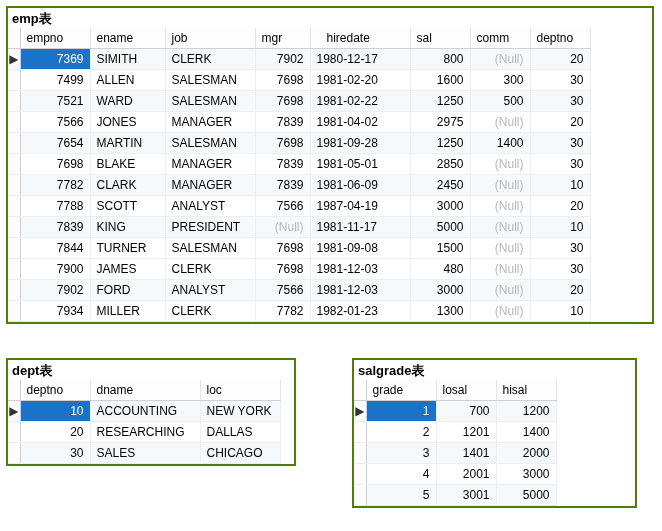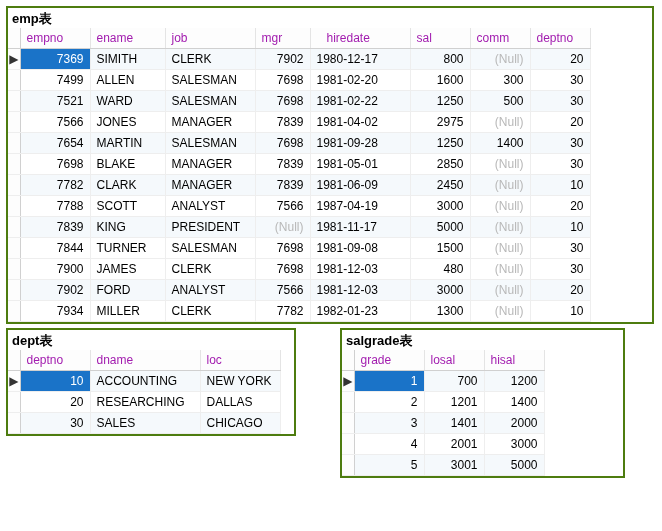--- a/index.html
+++ b/index.html
@@ -23,21 +23,21 @@
     font-size: 13px;
     padding: 2px 4px 0 4px;
   }
   table {
     border-collapse: collapse;
     font-size: 12px;
   }
   th {
     text-align: left;
     font-weight: normal;
-    color: #a21caf;
+    color: #000000;
     padding: 3px 6px;
     border-right: 1px solid #e4e4e4;
     border-bottom: 1px solid #d0d0d0;
     background: #fdfdfd;
     white-space: nowrap;
   }
   td {
     padding: 3px 6px;
     border-right: 1px solid #eeeeee;
     border-bottom: 1px solid #eeeeee;
@@ -58,21 +58,21 @@
   }
   th.selector-h {
     width:12px; min-width:12px; padding:0 1px;
     border-right:1px solid #d0d0d0;
   }
   td.sel-cell {
     background: #1a73c8 !important;
     color: #fff;
   }
   .null { color: #b8b8b8; }
-  .bottom-row { display: flex; gap: 44px; align-items: flex-start; }
+  .bottom-row { display: flex; gap: 56px; align-items: flex-start; margin-top: 30px; }
   .emp-panel { width: 648px; }
   .dept-panel { width: 290px; }
   .salgrade-panel { width: 285px; }
 </style>
 </head>
 <body>
 
 
 
 <div class="panel emp-panel">

